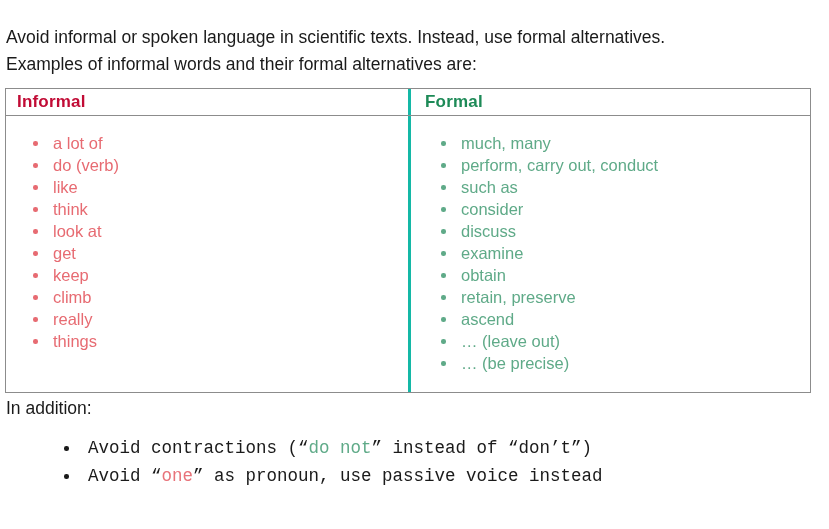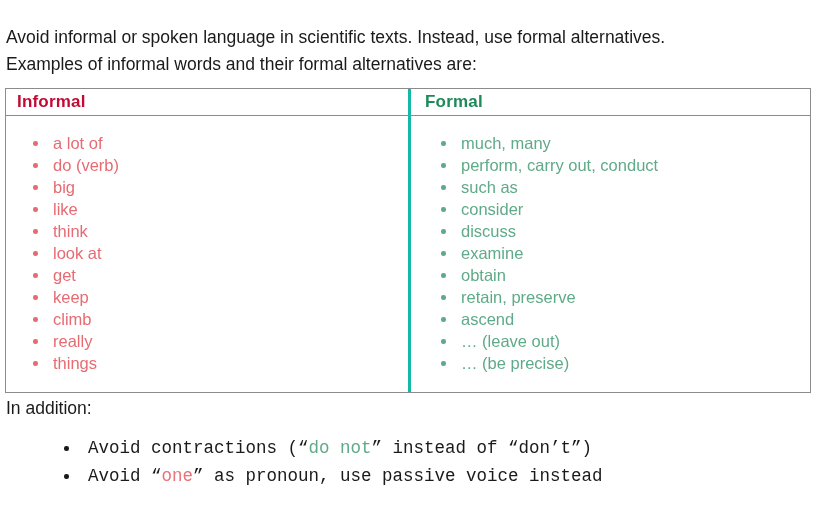--- a/index.html
+++ b/index.html
@@ -153,21 +153,20 @@
       <div class="col-right">
         <div class="col-head formal">Formal</div>
       </div>
     </div>
 
     <div class="table-body-row">
       <div class="col-left">
         <ul class="word-list list-informal" id="informal-list">
             <li>a lot of</li>
             <li>do (verb)</li>
-            <li>big</li>
             <li>like</li>
             <li>think</li>
             <li>look at</li>
             <li>get</li>
             <li>keep</li>
             <li>climb</li>
             <li>really</li>
             <li>things</li>
           </ul>
       </div>

